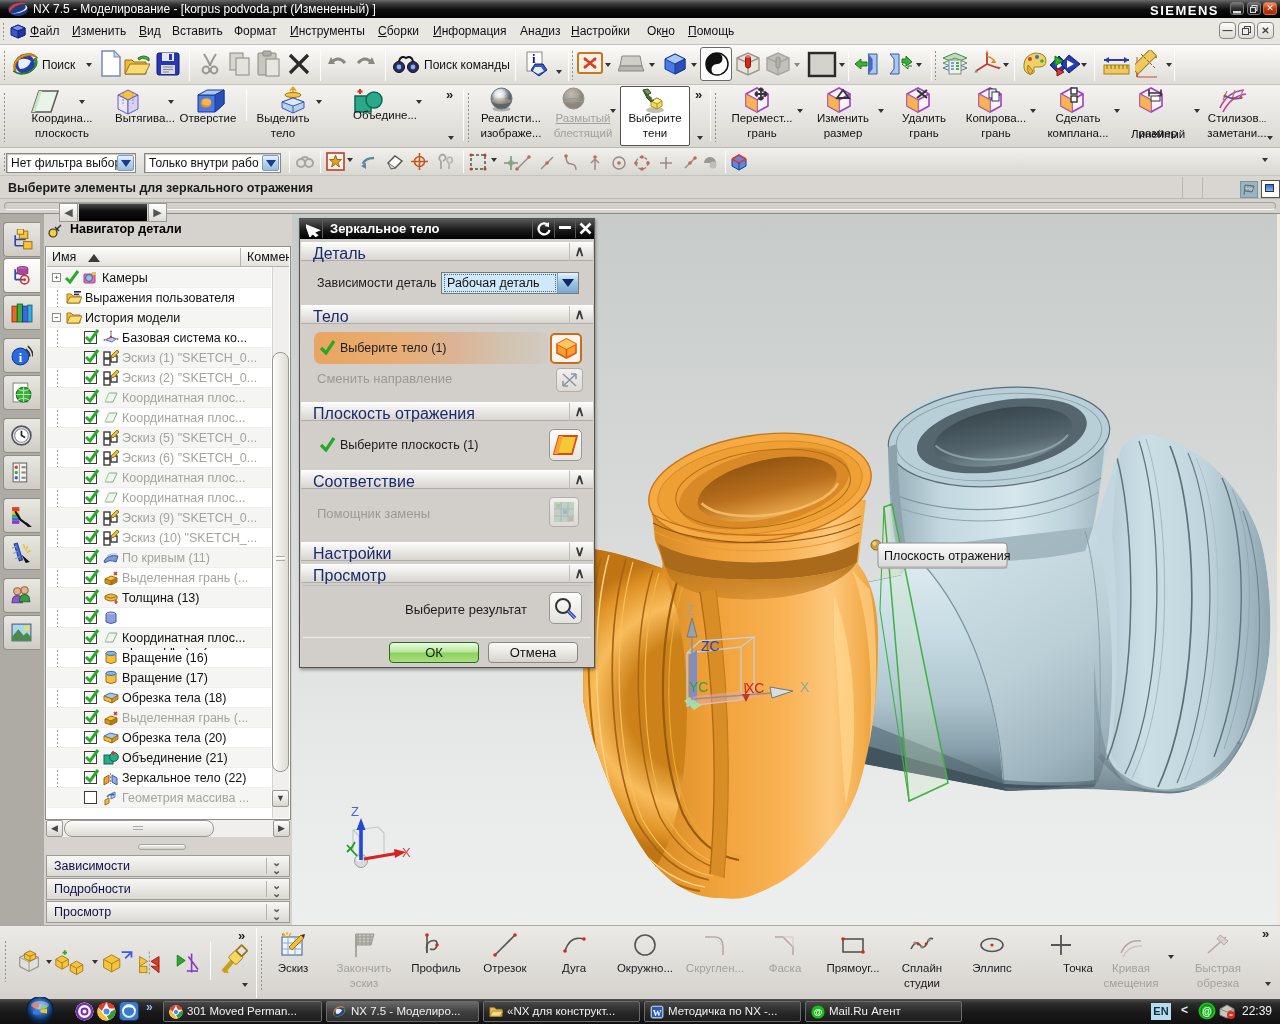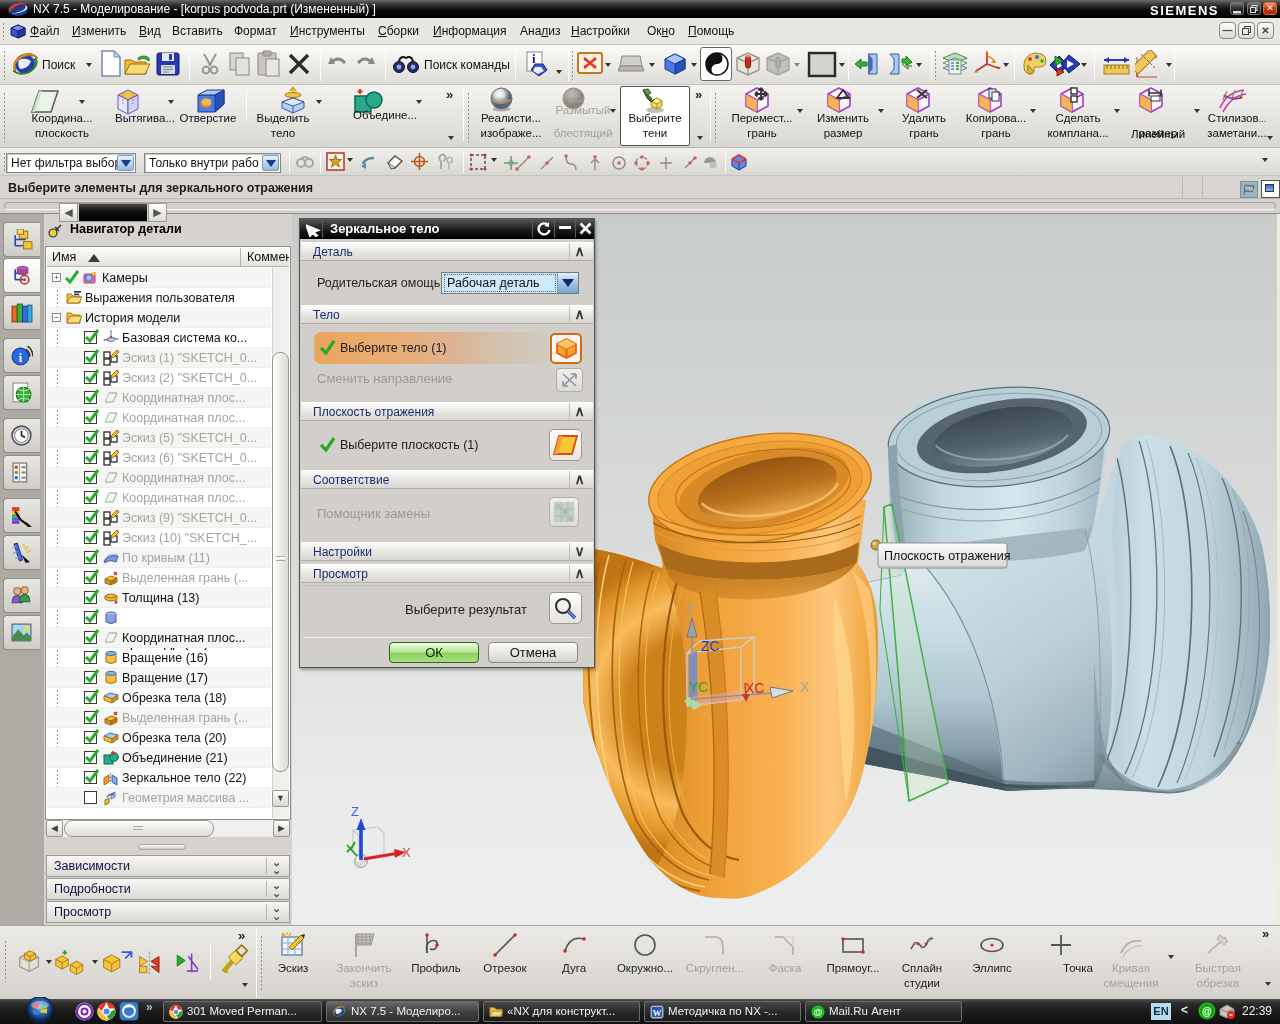--- a/index.html
+++ b/index.html
@@ -46,21 +46,21 @@
 
 #viewport{left:292px;top:214px;width:985px;height:711px;
  background:linear-gradient(#c9cdcc 0%,#d5d8d7 40%,#e7e9e8 75%,#eceeed 100%);}
 #rightstrip{left:1277px;top:214px;width:3px;height:711px;background:#efecdf;}
 
 #dialog{left:299px;top:218px;width:296px;height:450px;background:#d2cfca;
  border:1px solid #55534f;box-shadow:1px 2px 3px rgba(0,0,0,.35);}
 #dtitle{left:0;top:0;width:294px;height:20px;background:linear-gradient(#585858,#161616 60%,#000);}
 .dgroup{position:absolute;left:2px;width:290px;height:19px;
  background:linear-gradient(#fbfbfa,#d8d5d0);border-bottom:1px solid #b0aeaa;border-top:1px solid #fff;}
-.dgroup .tx{position:absolute;left:12px;top:2px;font-size:12px;color:#1a2a6e;}
+.dgroup .tx{position:absolute;left:12px;top:2px;font-size:16px;color:#1a2a6e;}
 .dgroup .ch{position:absolute;right:4px;top:0px;width:20px;height:18px;border-left:1px solid #c0beba;
  color:#3a3a3a;font-weight:bold;font-size:14px;text-align:center;line-height:17px;}
 .dtext{position:absolute;font-size:12.5px;color:#1c1c1c;}
 .dgray{color:#9b9992;}
 
 #btoolbar{left:0;top:925px;width:1280px;height:74px;background:linear-gradient(#eceae6,#d5d2cd);border-top:1px solid #aaa8a2;}
 .blbl{position:absolute;font-size:11.5px;color:#1c1c1c;text-align:center;white-space:nowrap;}
 .bgray{color:#a3a19b;}
 
 #taskbar{left:0;top:999px;width:1280px;height:25px;background:linear-gradient(#4e4e4e 0%,#2c2c2c 18%,#191919 55%,#101010 100%);}
@@ -365,21 +365,21 @@
           <radialGradient id="sph2" cx="40%" cy="30%">
             <stop offset="0%" stop-color="#c0bcb4"></stop>
             <stop offset="60%" stop-color="#a8a49c"></stop>
             <stop offset="100%" stop-color="#8a867e"></stop>
           </radialGradient>
         </defs>
 <circle cx="12.5" cy="11.5" r="10.5" fill="url(#sph2)" stroke="#98948c"></circle>
         <path d="M2.5 13 Q12 10 22.5 13" stroke="#8a9a8a" fill="none"></path>
         <path d="M2.5 15 Q12 12 22.5 15" stroke="#a89a8a" fill="none"></path>
       </svg>
-<div class="lbl lblgray" style="left:523px;top:104px;width:120px;">Размытый</div>
+<div class="lbl lblgray" style="left:523px;top:112px;width:120px;text-decoration:underline;">Размытый</div>
 <div class="lbl lblgray" style="left:523px;top:127px;width:120px;">блестящий</div>
 <div class="dd" style="left:610px;top:109px;"></div>
 <div class="abs" style="left:620px;top:86px;width:70px;height:60px;background:#fff;border:1px solid #55534f;border-radius:2px;"></div>
 <svg class="abs" style="left:641px;top:88px" width="26" height="26" viewBox="0 0 26 26">
 <ellipse cx="14" cy="22" rx="9" ry="3" fill="#c0beb8"></ellipse>
 <path d="M10 13 L16 10 L21 13 L21 18 L16 21 L10 18Z" fill="#f5d860" stroke="#b09018"></path>
 <path d="M10 13 L16 16 L21 13 L16 10Z" fill="#faf0a8" stroke="#b09018"></path>
         <path d="M16 16 L16 21" stroke="#b09018"></path>
 <path d="M2 2 L9 8 L13 12 L10 14 L6 10Z" fill="#4a6a3a" stroke="#2a4a20"></path>
 <path d="M2 2 L7 1 L10 5 L6 7Z" fill="#6a9a4a" stroke="#2a4a20"></path>
@@ -1323,21 +1323,21 @@
         <div class="ch">∧</div>
       </div>
 <div class="dgroup" style="left:301px;top:542px;width:292px;">
         <div class="tx">Настройки</div>
         <div class="ch">∨</div>
       </div>
 <div class="dgroup" style="left:301px;top:564px;width:292px;">
         <div class="tx">Просмотр</div>
         <div class="ch">∧</div>
       </div>
-<div class="dtext" style="left:317px;top:276px;">Родительская омощь</div>
+<div class="dtext" style="left:317px;top:276px;">Зависимости деталь</div>
 <div class="abs" style="left:441px;top:272px;width:138px;height:22px;background:#cfe9fb;border:1px solid #7a7a74;">
 <div class="abs" style="left:2px;top:1px;width:112px;height:18px;border:1px dotted #4a6a8a;"></div>
 <div class="abs" style="left:5px;top:3px;font-size:12.5px;color:#111;">Рабочая деталь</div>
 <div class="abs" style="right:0px;top:0px;width:21px;height:20px;background:linear-gradient(#e8f4fc,#9cc4e4 50%,#78a8d0);border-left:1px solid #7a9ac0;"></div>
 <svg class="abs" style="right:4px;top:6px" width="12" height="8" viewBox="0 0 12 8">
           <path d="M0 0 L12 0 L6 8Z" fill="#10286a"></path>
         </svg>
       </div>
 <div class="abs" style="left:314px;top:332px;width:234px;height:32px;border-radius:7px;
 background:linear-gradient(90deg,#eaa55f 0%,#e8ad74 35%,#dcb394 60%,#d2c2ae 80%,#d0cbc2 100%);"></div>

